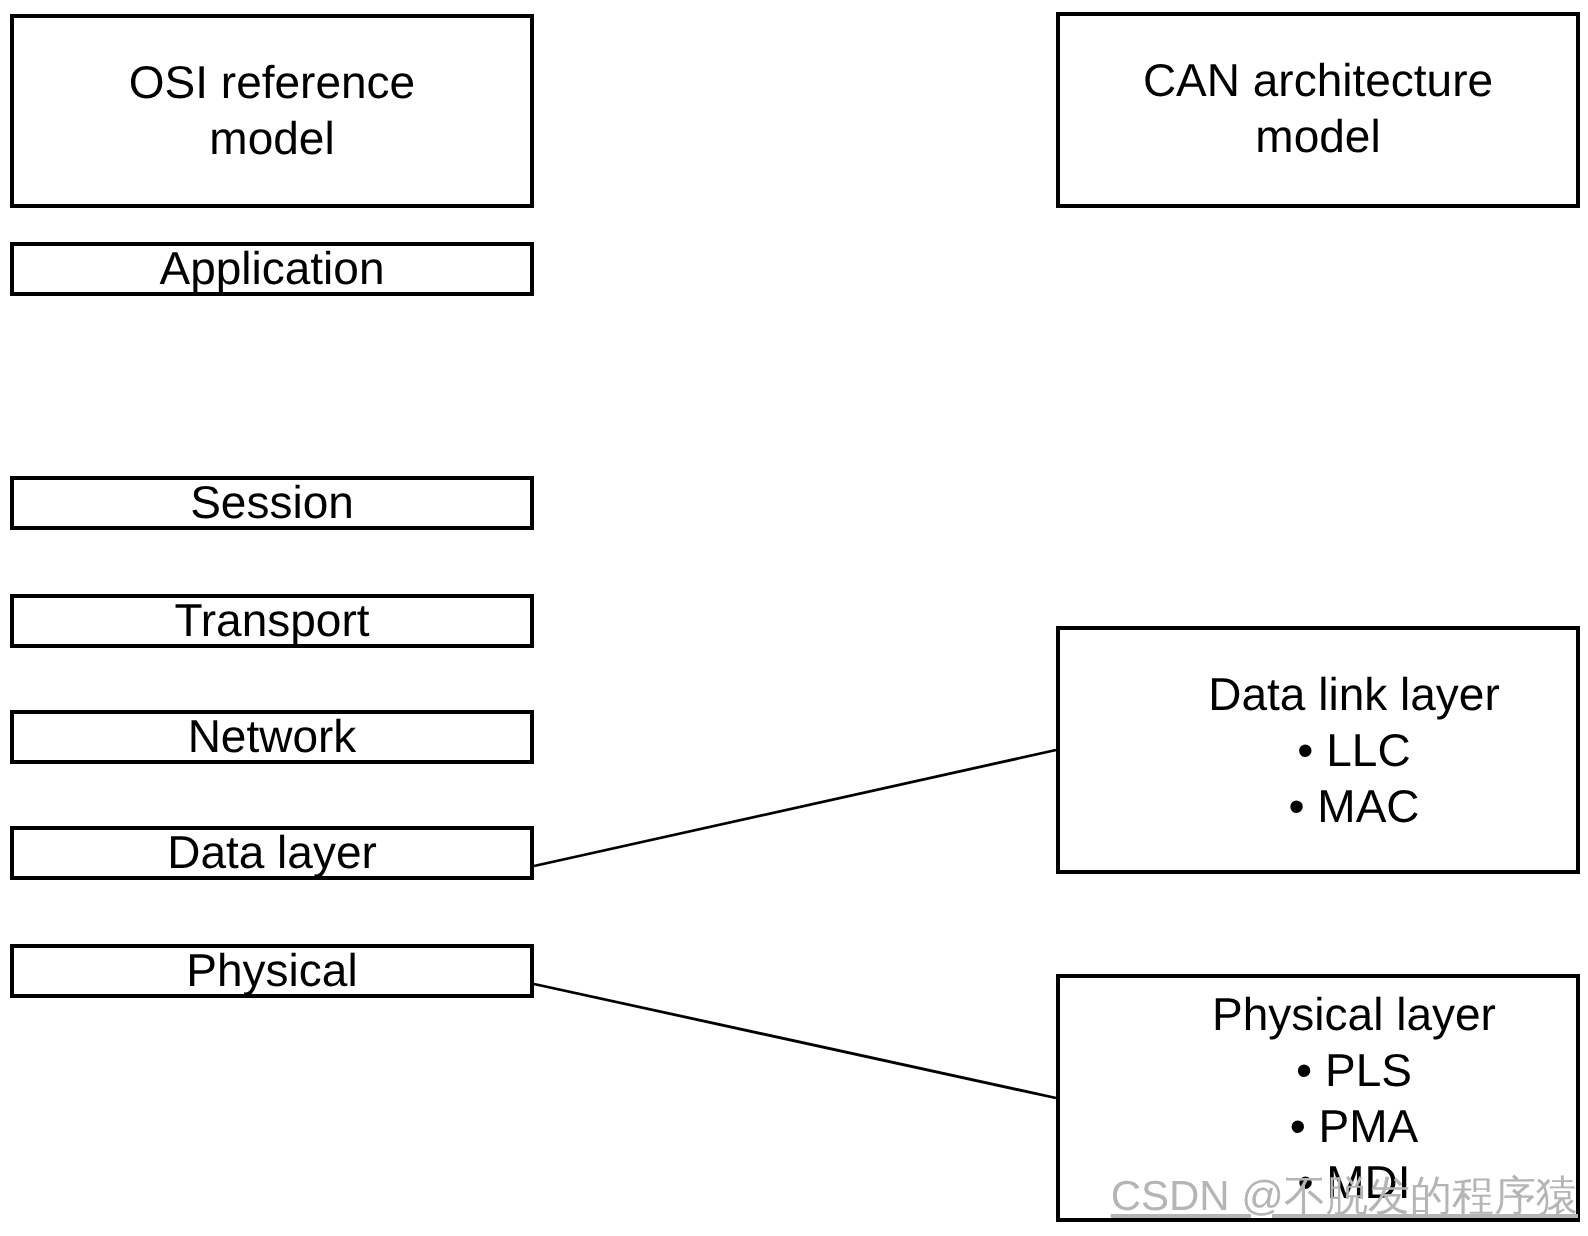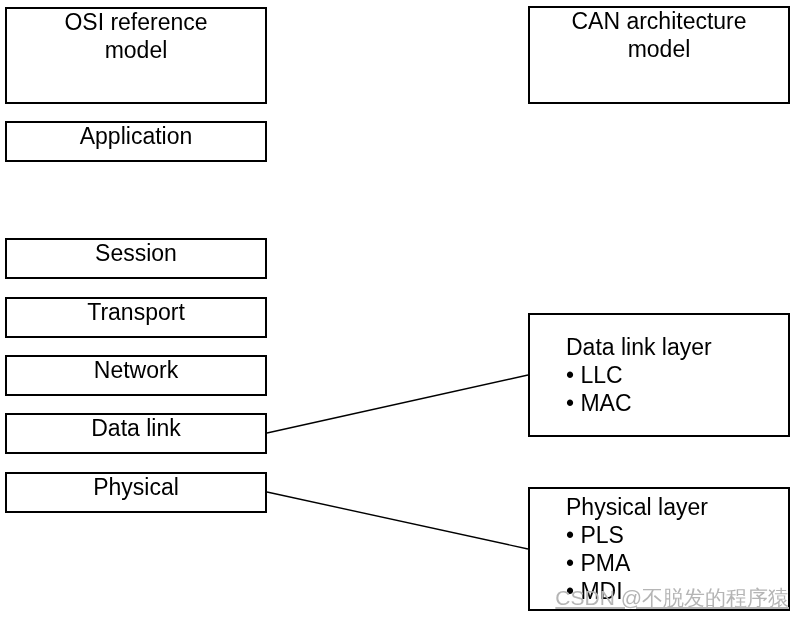--- a/index.html
+++ b/index.html
@@ -14,30 +14,30 @@
     font-family: "Liberation Sans", sans-serif;
     color: #000000;
     overflow: hidden;
   }
   .box {
     position: absolute;
     box-sizing: border-box;
     border: 2px solid #000000;
     background: #ffffff;
     display: flex;
-    align-items: flex-start;
+    align-items: center;
     justify-content: center;
     text-align: center;
     font-size: 23px;
     line-height: 1.2;
   }
   .left-col { left: 5px; width: 262px; }
   .right-col { left: 528px; width: 262px; }
   .header-box { height: 97px; }
-  .layer-box { height: 41px; }
+  .layer-box { height: 27px; }
   .header-box .wrap-osi { width: 160px; }
   .header-box .wrap-can { width: 195px; }
   .detail-box {
     height: 124px;
     flex-direction: column;
     justify-content: center;
     padding-left: 36px;
   }
   .detail-box .line {
     line-height: 28px;
@@ -80,21 +80,21 @@
   <div class="box left-col layer-box" style="top:238px">
     <span>Session</span>
   </div>
   <div class="box left-col layer-box" style="top:297px">
     <span>Transport</span>
   </div>
   <div class="box left-col layer-box" style="top:355px">
     <span>Network</span>
   </div>
   <div class="box left-col layer-box" style="top:413px">
-    <span>Data link</span>
+    <span>Data layer</span>
   </div>
   <div class="box left-col layer-box" style="top:472px">
     <span>Physical</span>
   </div>
 
   <div class="box right-col header-box" style="top:6px; height:98px">
     <div class="wrap-can">CAN architecture model</div>
   </div>
 
   <div class="box right-col detail-box" style="top:313px">

